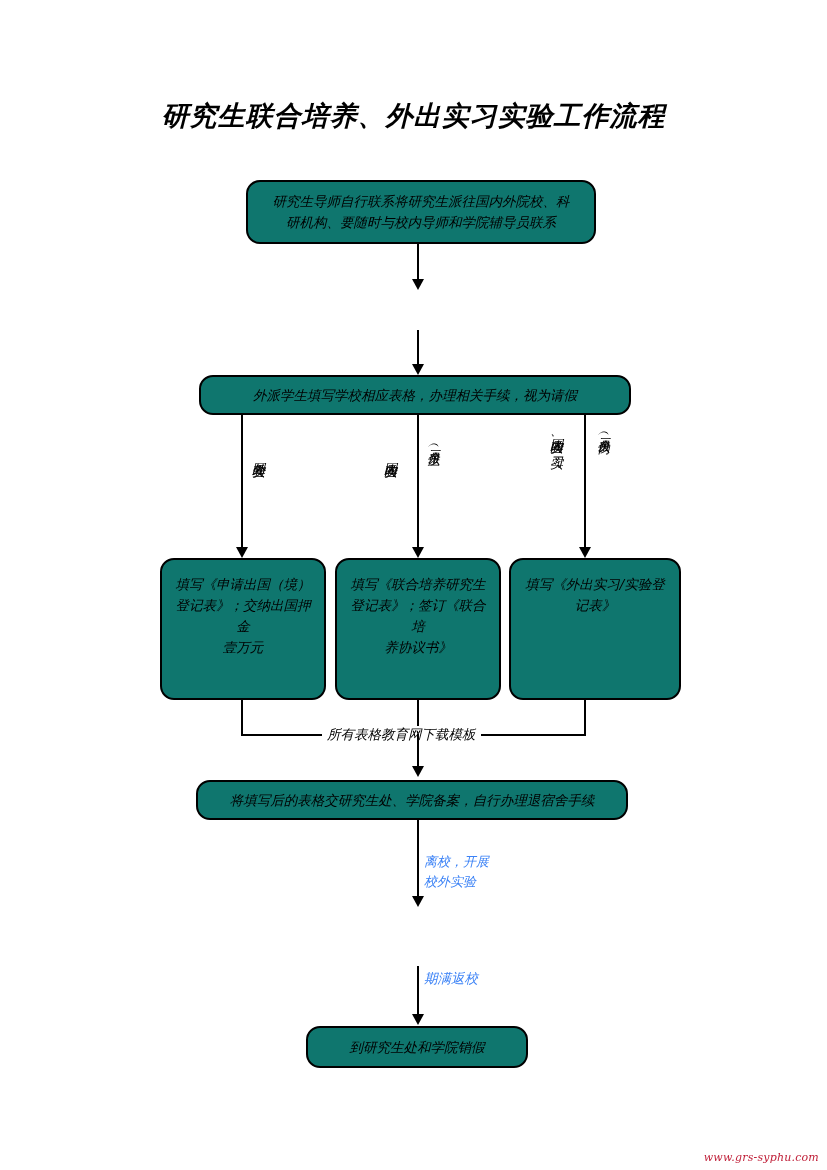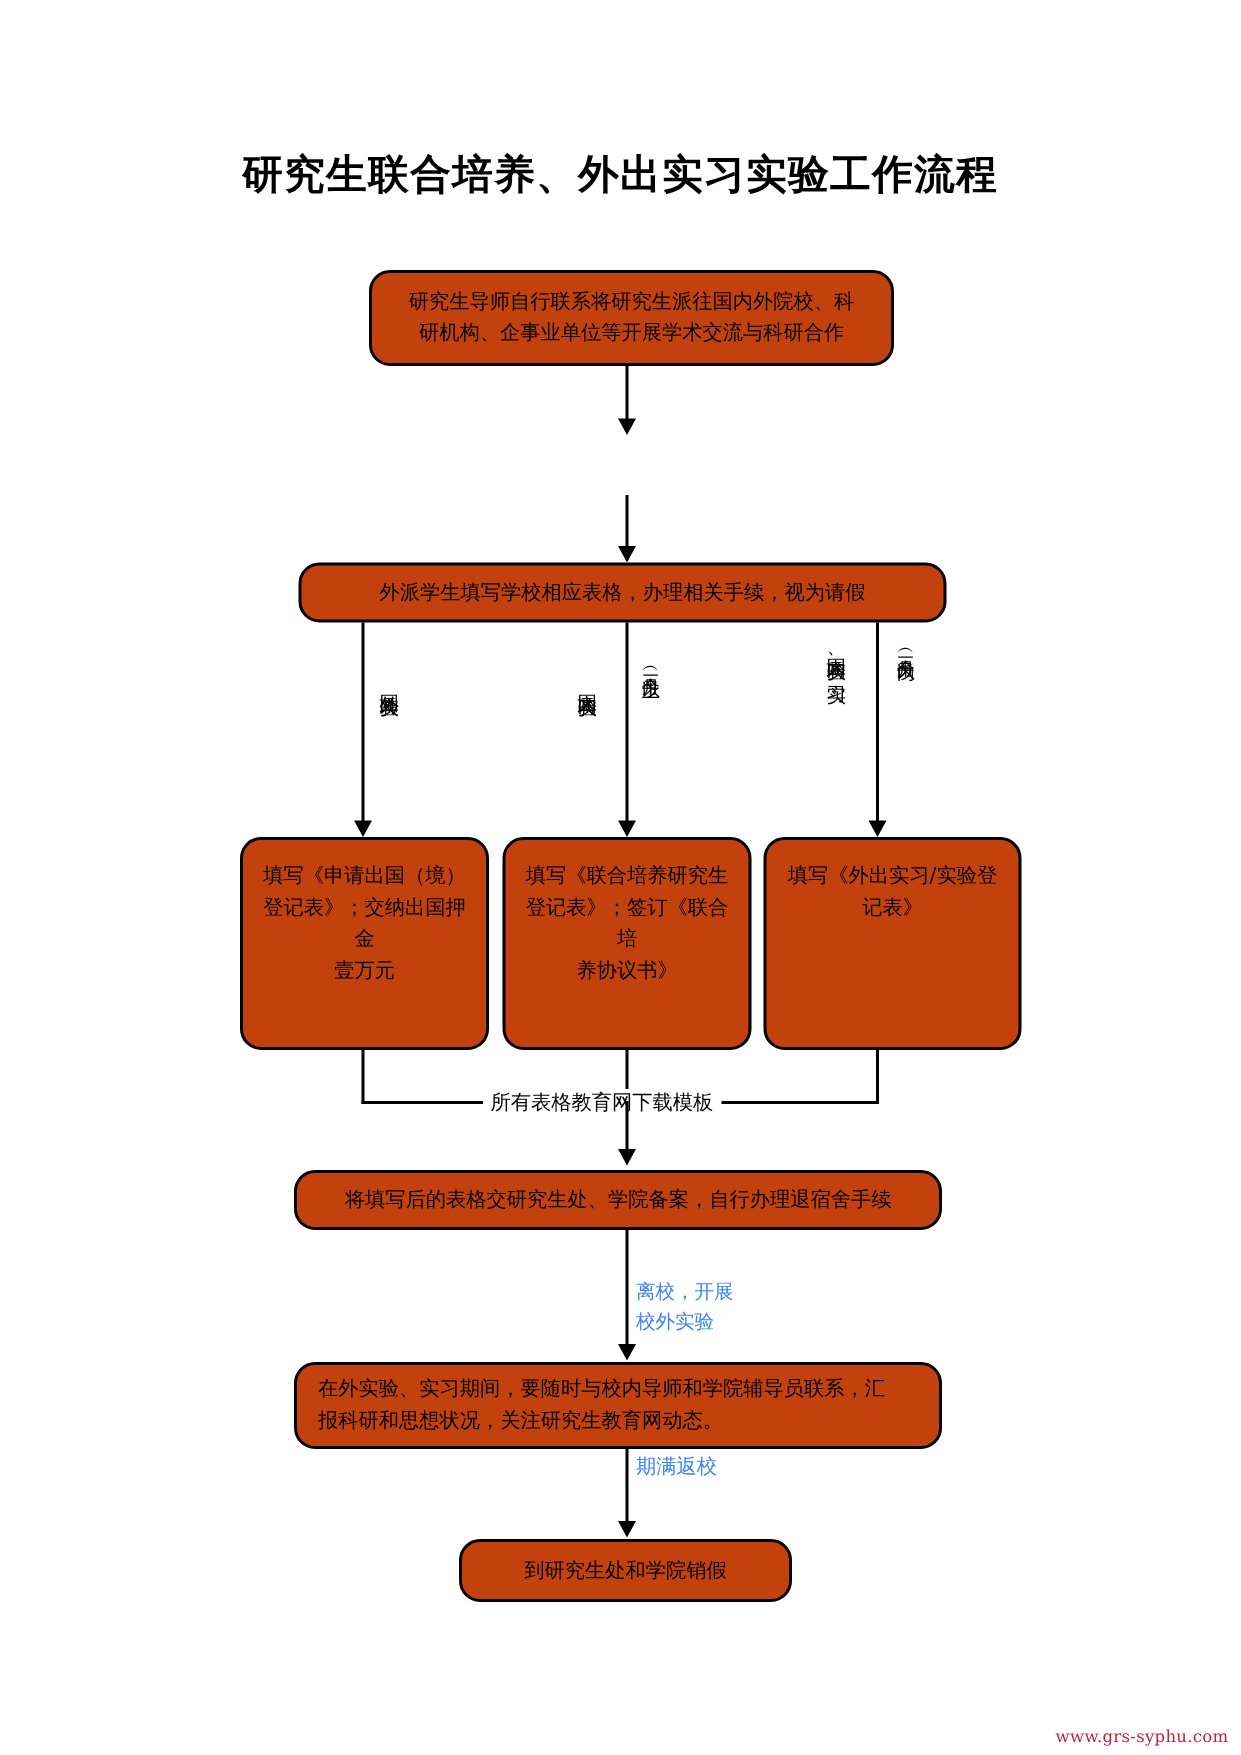--- a/index.html
+++ b/index.html
@@ -14,20 +14,21 @@
     font-family: "DejaVu Sans", "Liberation Sans", sans-serif;
     color: #111111;
     overflow: hidden;
   }
 
   #page {
     position: absolute;
     left: 0; top: 0;
     width: 827px;
     height: 1170px;
+    font-style: italic;
   }
 
   
   .title {
     position: absolute;
     left: 0;
     top: 98px;
     width: 827px;
     text-align: center;
     font-family: "DejaVu Serif", "Liberation Serif", serif;
@@ -37,21 +38,21 @@
     color: #000;
     white-space: nowrap;
   }
 
   
   .box {
     position: absolute;
     box-sizing: border-box;
     border: 2px solid #000;
     border-radius: 14px;
-    background: #c2410c;
+    background: #0f766e;
     display: flex;
     align-items: center;
     justify-content: center;
     text-align: center;
     font-family: "DejaVu Serif", "Liberation Serif", serif;
     font-size: 13.5px;
     line-height: 1.55;
     color: #000;
     padding: 4px 8px;
   }
@@ -127,21 +128,21 @@
 </head>
 <body>
 
 <div id="page">
 
   <div class="title">研究生联合培养、外出实习实验工作流程</div>
 
   <div class="box" style="left:246px; top:180px; width:350px; height:64px;">
     <div class="inner">
       <div>研究生导师自行联系将研究生派往国内外院校、科</div>
-      <div>研机构、企事业单位等开展学术交流与科研合作</div>
+      <div>研机构、要随时与校内导师和学院辅导员联系</div>
     </div>
   </div>
 
   <div class="vline" style="left:417px; top:244px; height:42px;"></div>
   <div class="arrow-down" style="left:412px; top:279px;"></div>
 
 
   <div class="vline" style="left:417px; top:330px; height:42px;"></div>
   <div class="arrow-down" style="left:412px; top:364px;"></div>
 
@@ -210,26 +211,20 @@
     </div>
   </div>
 
   <div class="vline" style="left:417px; top:820px; height:80px;"></div>
   <div class="arrow-down" style="left:412px; top:896px;"></div>
   <div class="hlabel-sans" style="left:424px; top:852px;">
     <div>离校，开展</div>
     <div>校外实验</div>
   </div>
 
-  <div class="box" style="left:196px; top:908px; width:432px; height:58px;">
-    <div class="inner" style="text-align:left; padding-left:6px;">
-      <div>在外实验、实习期间，要随时与校内导师和学院辅导员联系，汇</div>
-      <div>报科研和思想状况，关注研究生教育网动态。</div>
-    </div>
-  </div>
 
   <div class="vline" style="left:417px; top:966px; height:54px;"></div>
   <div class="arrow-down" style="left:412px; top:1014px;"></div>
   <div class="hlabel-sans" style="left:424px; top:968px; font-family:'DejaVu Serif','Liberation Serif',serif; font-size:13.5px;">期满返校</div>
 
   <div class="box" style="left:306px; top:1026px; width:222px; height:42px;">
     <div class="inner">
       <div>到研究生处和学院销假</div>
     </div>
   </div>

